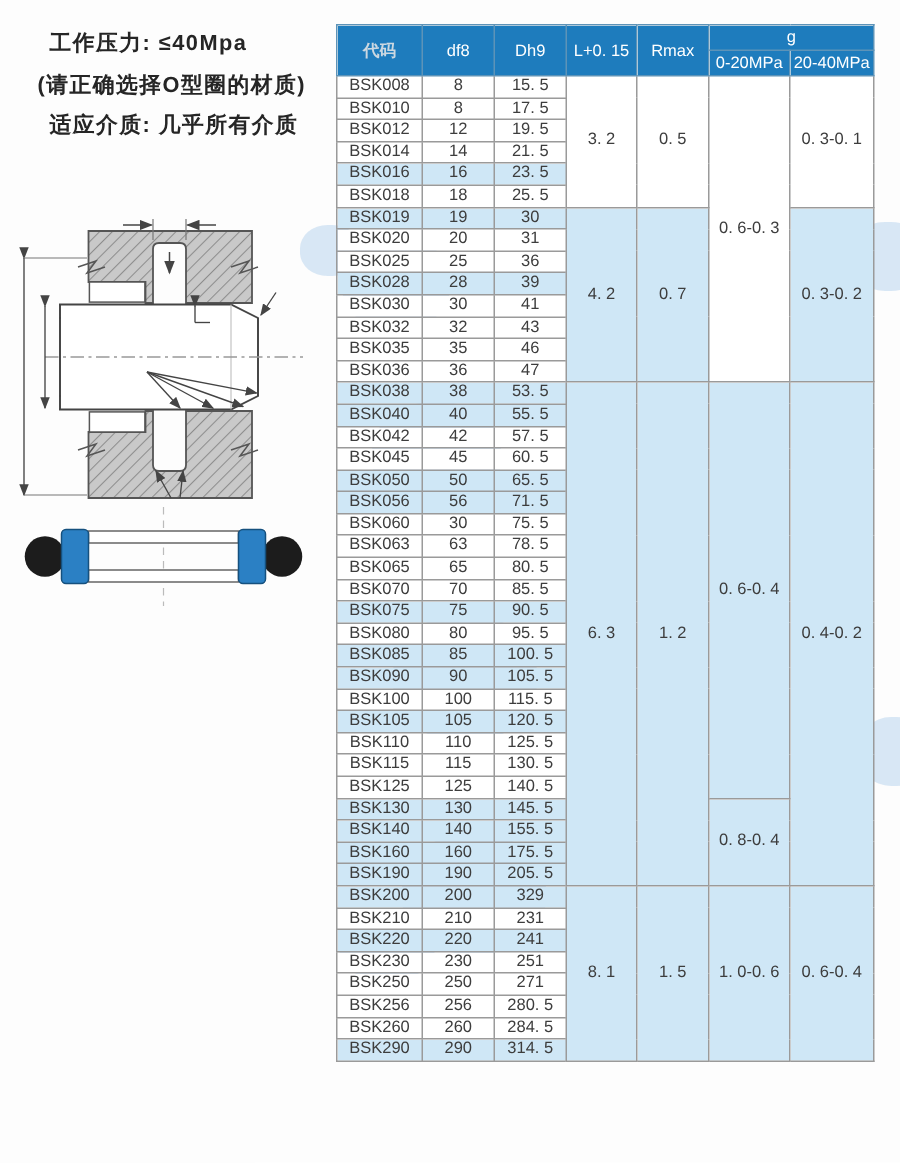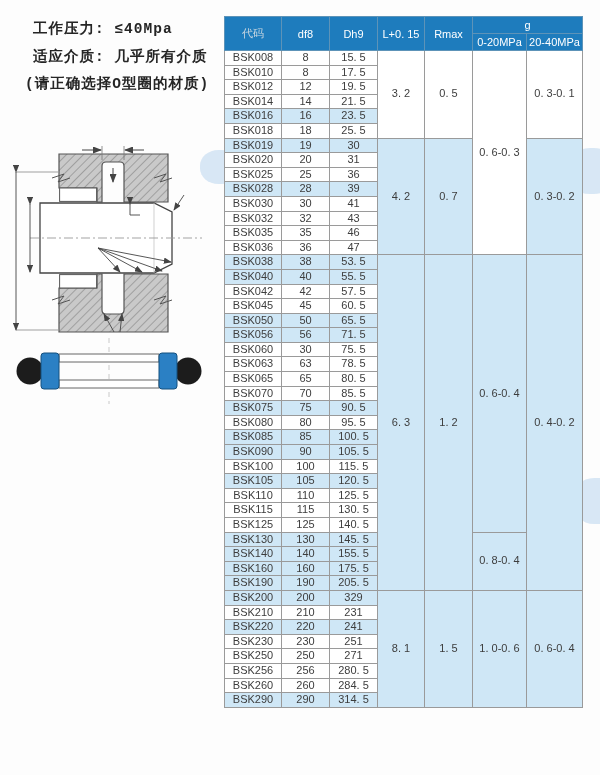--- a/index.html
+++ b/index.html
@@ -3,39 +3,39 @@
 <meta charset="utf-8">
 <style>
   html,body{margin:0;padding:0;}
   .page{
     position:relative; width:600px; height:775px; overflow:hidden;
     background:#fdfdfd; font-family:"Liberation Sans",sans-serif;
   }
   
   .specs{
     position:absolute; left:33px; top:16px;
-    font-family:Liberation Mono, monospace;
+    font-family:Liberation Sans, sans-serif;
     font-size:14.5px; font-weight:600; color:#252525;
     line-height:27.5px; letter-spacing:1px; white-space:nowrap;
   }
   
   .diagram{ position:absolute; left:2px; top:142px; }
   .seal{ position:absolute; left:14px; top:338px; }
   svg text{ font-family:"Liberation Serif",serif; fill:#333; }
   
   .wm{ position:absolute; background:rgba(164,200,234,.42); border-radius:46%; pointer-events:none; }
   
   .tblwrap{ position:absolute; left:224px; top:16px; }
   table{ border-collapse:collapse; table-layout:fixed; width:358px; }
   th,td{ padding:0; text-align:center; overflow:hidden; white-space:nowrap; }
   thead th{
     background:#1e7cbd; color:#fff; font-weight:normal; font-size:11px;
     border:1px solid #5d93b8; height:16px;
   }
-  thead th.code-h{ color:#ccd8e1; }
+  thead th.code-h{ color:#ccd8e1;font-weight:bold; }
   tbody td{
     border:1px solid #9a9a9a; font-size:11px; color:#3d3d3d;
     height:13.6px; line-height:13.6px; background:#fff;
   }
   tbody tr.hl td{ background:#cfe7f6; }
   tbody td.merged{ background:#fff; font-size:11px; }
   table{ border:1px solid #7f7f7f; }
 </style>
 </head>
 <body>
@@ -46,22 +46,22 @@
   <div class="wm" style="left:200px;top:150px;width:40px;height:34px;"></div>
   <div class="wm" style="left:248px;top:268px;width:86px;height:72px;"></div>
   <div class="wm" style="left:262px;top:410px;width:96px;height:84px;"></div>
   <div class="wm" style="left:268px;top:556px;width:96px;height:80px;"></div>
   <div class="wm" style="left:226px;top:606px;width:64px;height:48px;"></div>
   <div class="wm" style="left:566px;top:148px;width:52px;height:46px;"></div>
   <div class="wm" style="left:572px;top:478px;width:48px;height:46px;"></div>
 
   <div class="specs">
     <div>工作压力: ≤40Mpa</div>
+    <div style="margin-left:-8px;">(请正确选择O型圈的材质)</div>
     <div>适应介质: 几乎所有介质</div>
-    <div style="margin-left:-8px;">(请正确选择O型圈的材质)</div>
   </div>
 
   <div class="diagram">
     <svg width="212" height="202" viewBox="0 0 212 202">
       <defs>
         <pattern id="hatch" width="6" height="6" patternTransform="rotate(45)" patternUnits="userSpaceOnUse">
           <rect width="6" height="6" fill="#c9c9c9"></rect>
           <line x1="0" y1="0" x2="0" y2="6" stroke="#8d8d8d" stroke-width="1.4"></line>
         </pattern>
         <marker id="arr" markerWidth="9" markerHeight="7" refX="8" refY="3.5" orient="auto">

